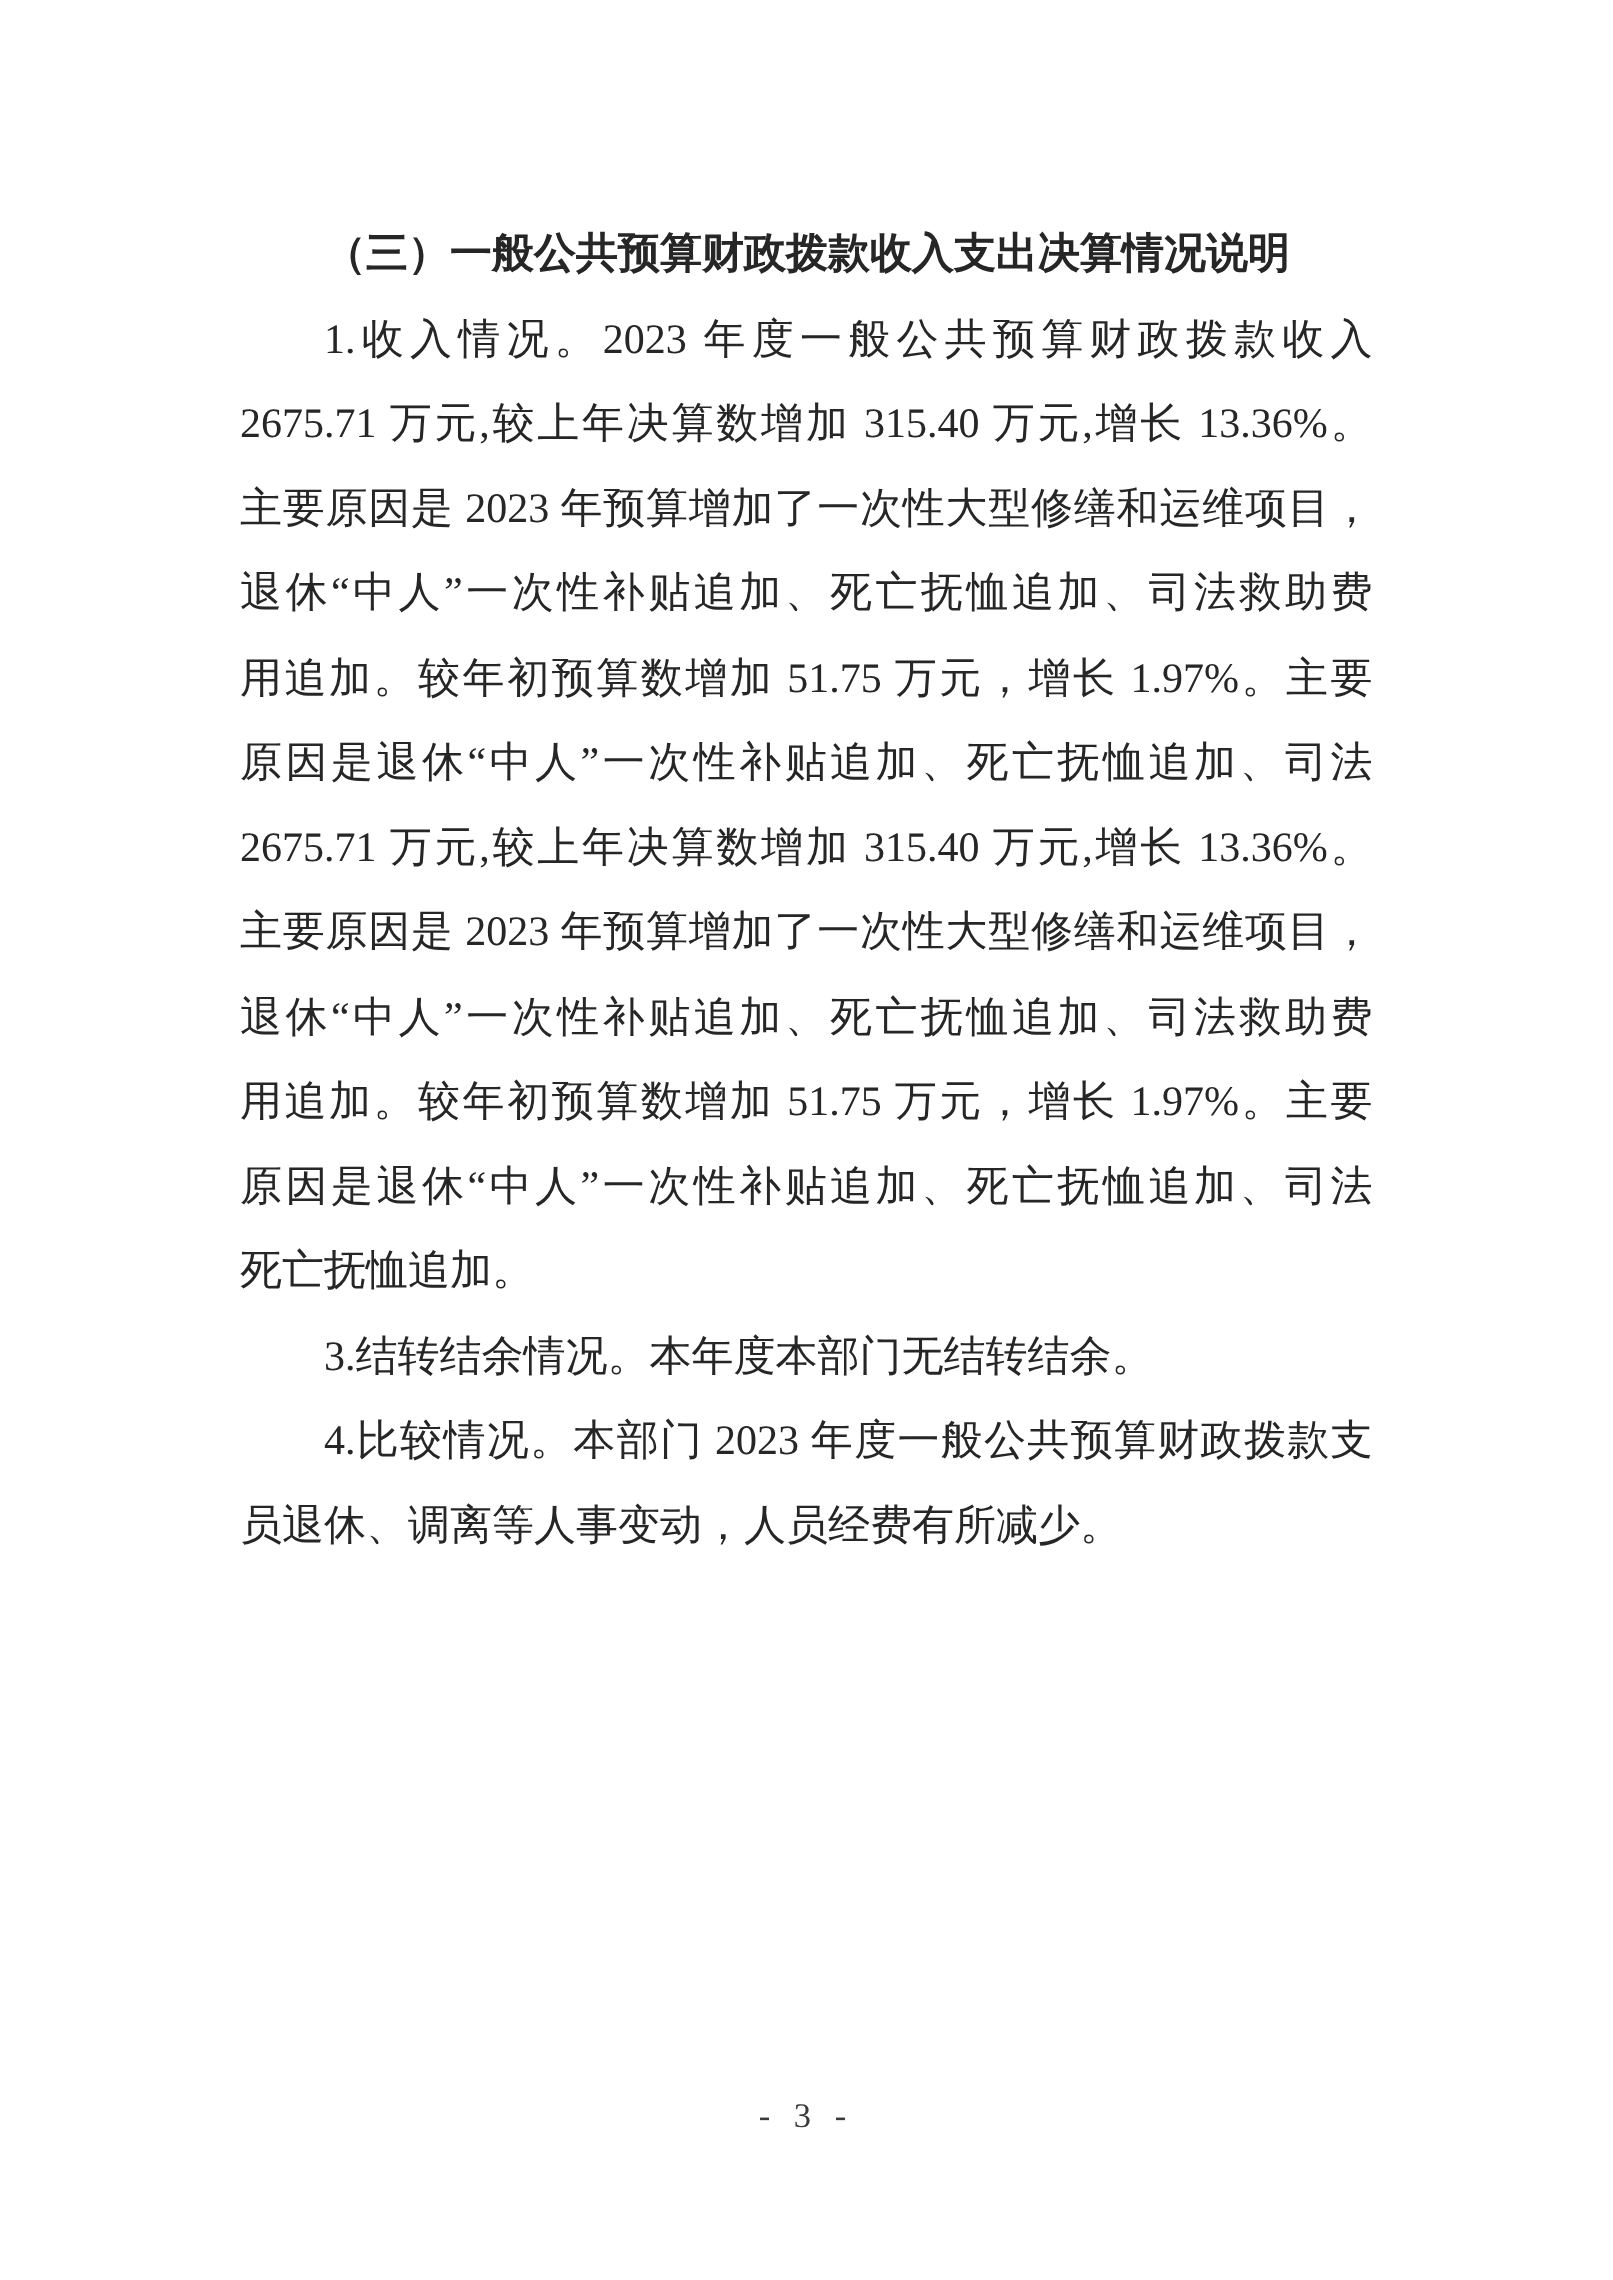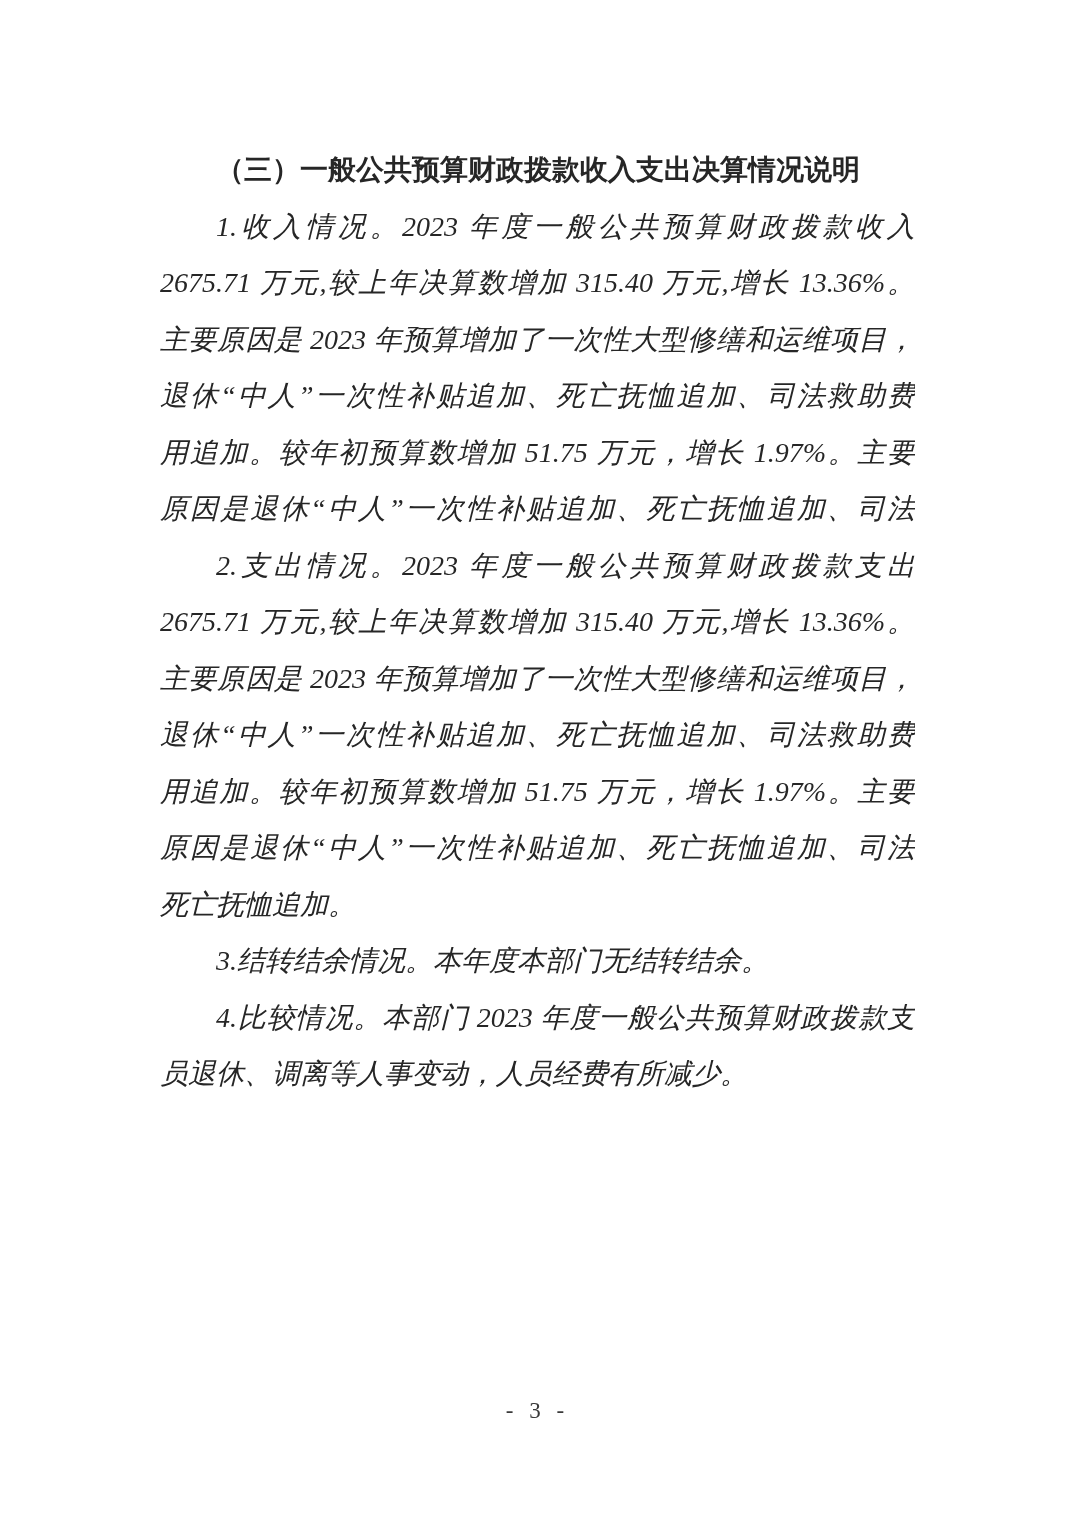--- a/index.html
+++ b/index.html
@@ -25,21 +25,20 @@
   }
   .heading {
     margin: 0;
     font-size: 28px;
     font-weight: bold;
     text-indent: 2em;
     white-space: nowrap;
   }
   .para {
     margin: 0;
-    font-style: italic;
   }
   .line {
     height: 56.5px;
     overflow: hidden;
   }
   .line.first {
     text-indent: 2em;
   }
   .line.full {
     text-align: justify;
@@ -65,21 +64,20 @@
     <div id="paragraphs">
         <div class="para">
           <div class="line first full">1.收入情况。2023 年度一般公共预算财政拨款收入</div>
           <div class="line full">2675.71 万元,较上年决算数增加 315.40 万元,增长 13.36%。</div>
           <div class="line full">主要原因是 2023 年预算增加了一次性大型修缮和运维项目，</div>
           <div class="line full">退休“中人”一次性补贴追加、死亡抚恤追加、司法救助费</div>
           <div class="line full">用追加。较年初预算数增加 51.75 万元，增长 1.97%。主要</div>
           <div class="line full">原因是退休“中人”一次性补贴追加、死亡抚恤追加、司法</div>
         </div>
         <div class="para">
-          <div class="line first full">2.支出情况。2023 年度一般公共预算财政拨款支出</div>
           <div class="line full">2675.71 万元,较上年决算数增加 315.40 万元,增长 13.36%。</div>
           <div class="line full">主要原因是 2023 年预算增加了一次性大型修缮和运维项目，</div>
           <div class="line full">退休“中人”一次性补贴追加、死亡抚恤追加、司法救助费</div>
           <div class="line full">用追加。较年初预算数增加 51.75 万元，增长 1.97%。主要</div>
           <div class="line full">原因是退休“中人”一次性补贴追加、死亡抚恤追加、司法</div>
           <div class="line">死亡抚恤追加。</div>
         </div>
         <div class="para">
           <div class="line first">3.结转结余情况。本年度本部门无结转结余。</div>
         </div>

